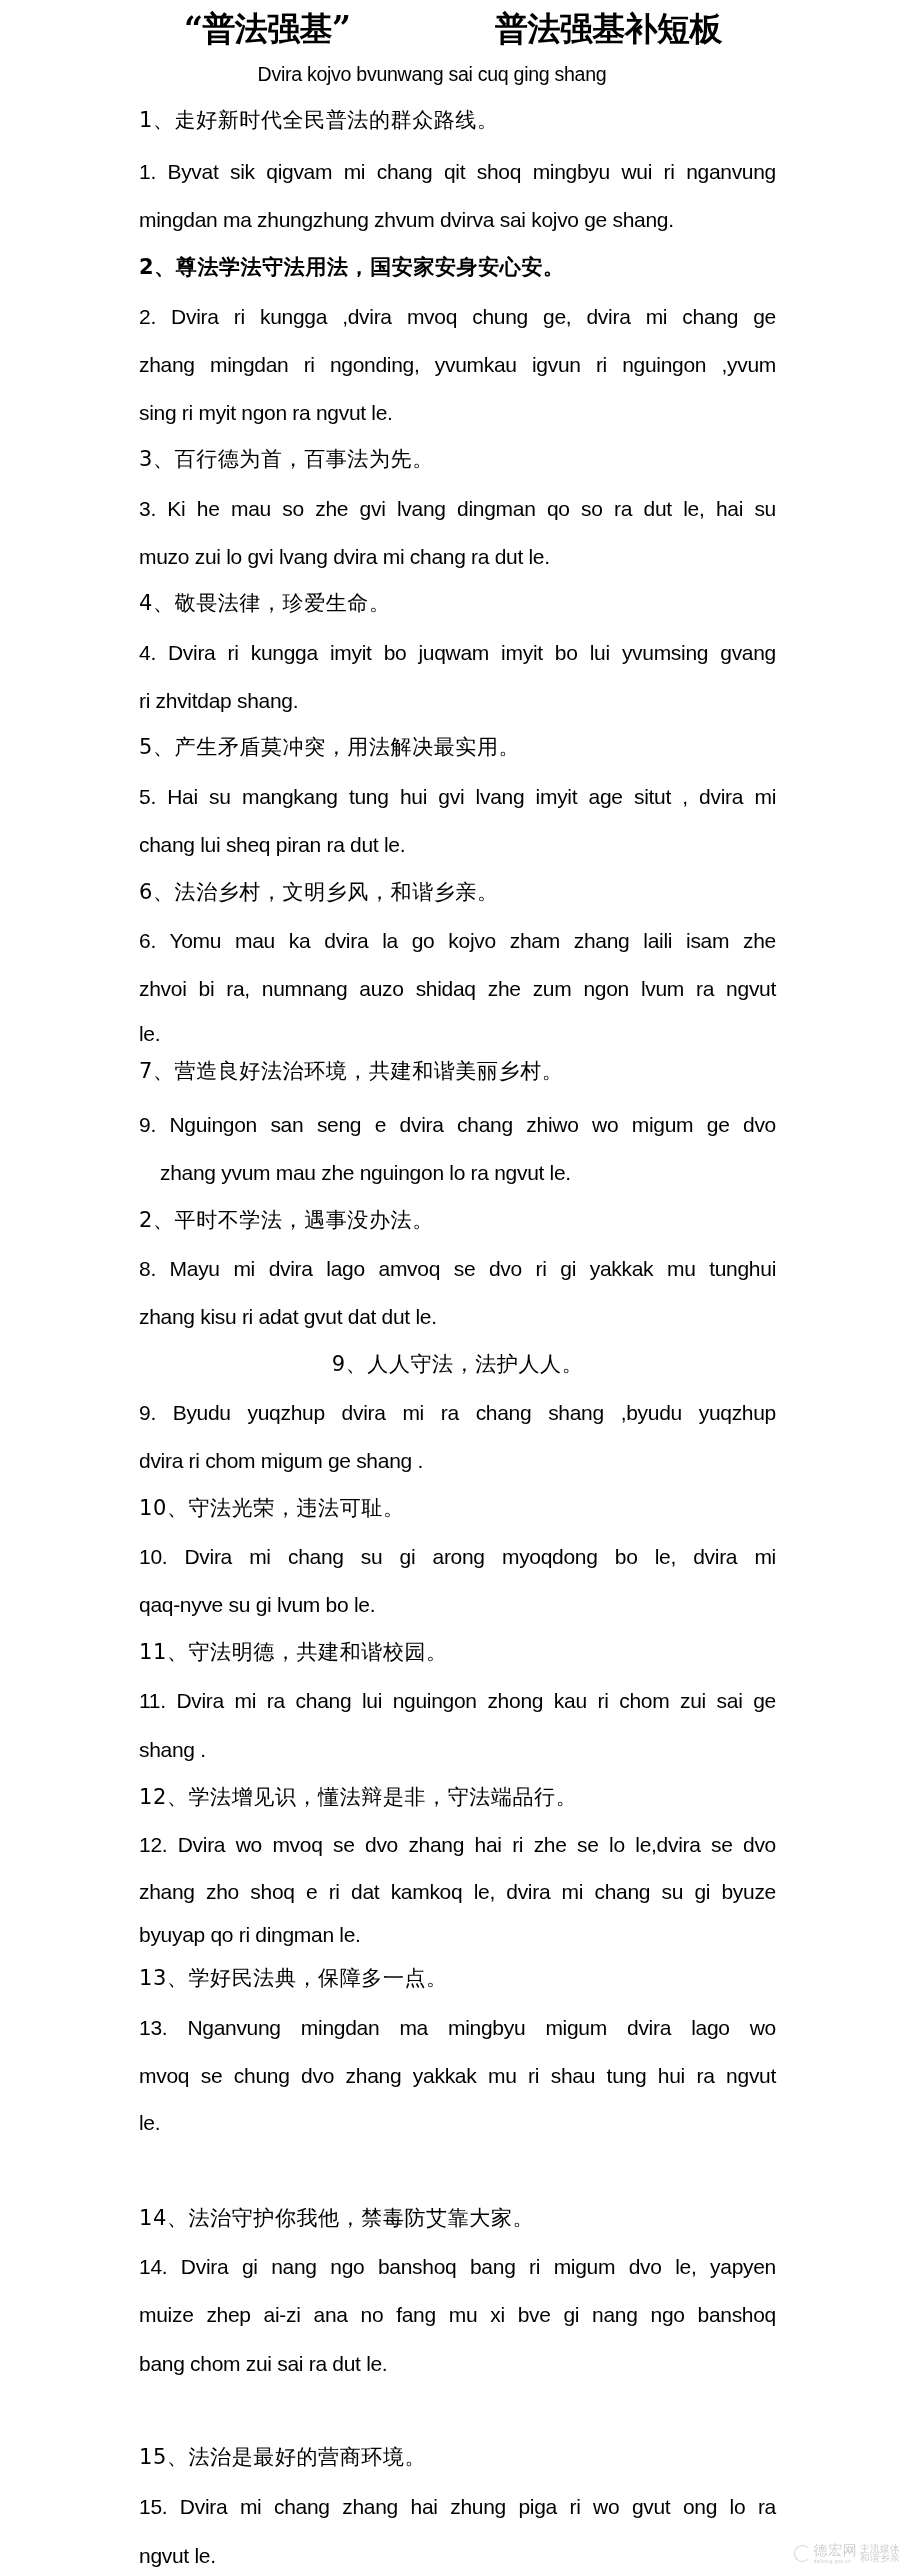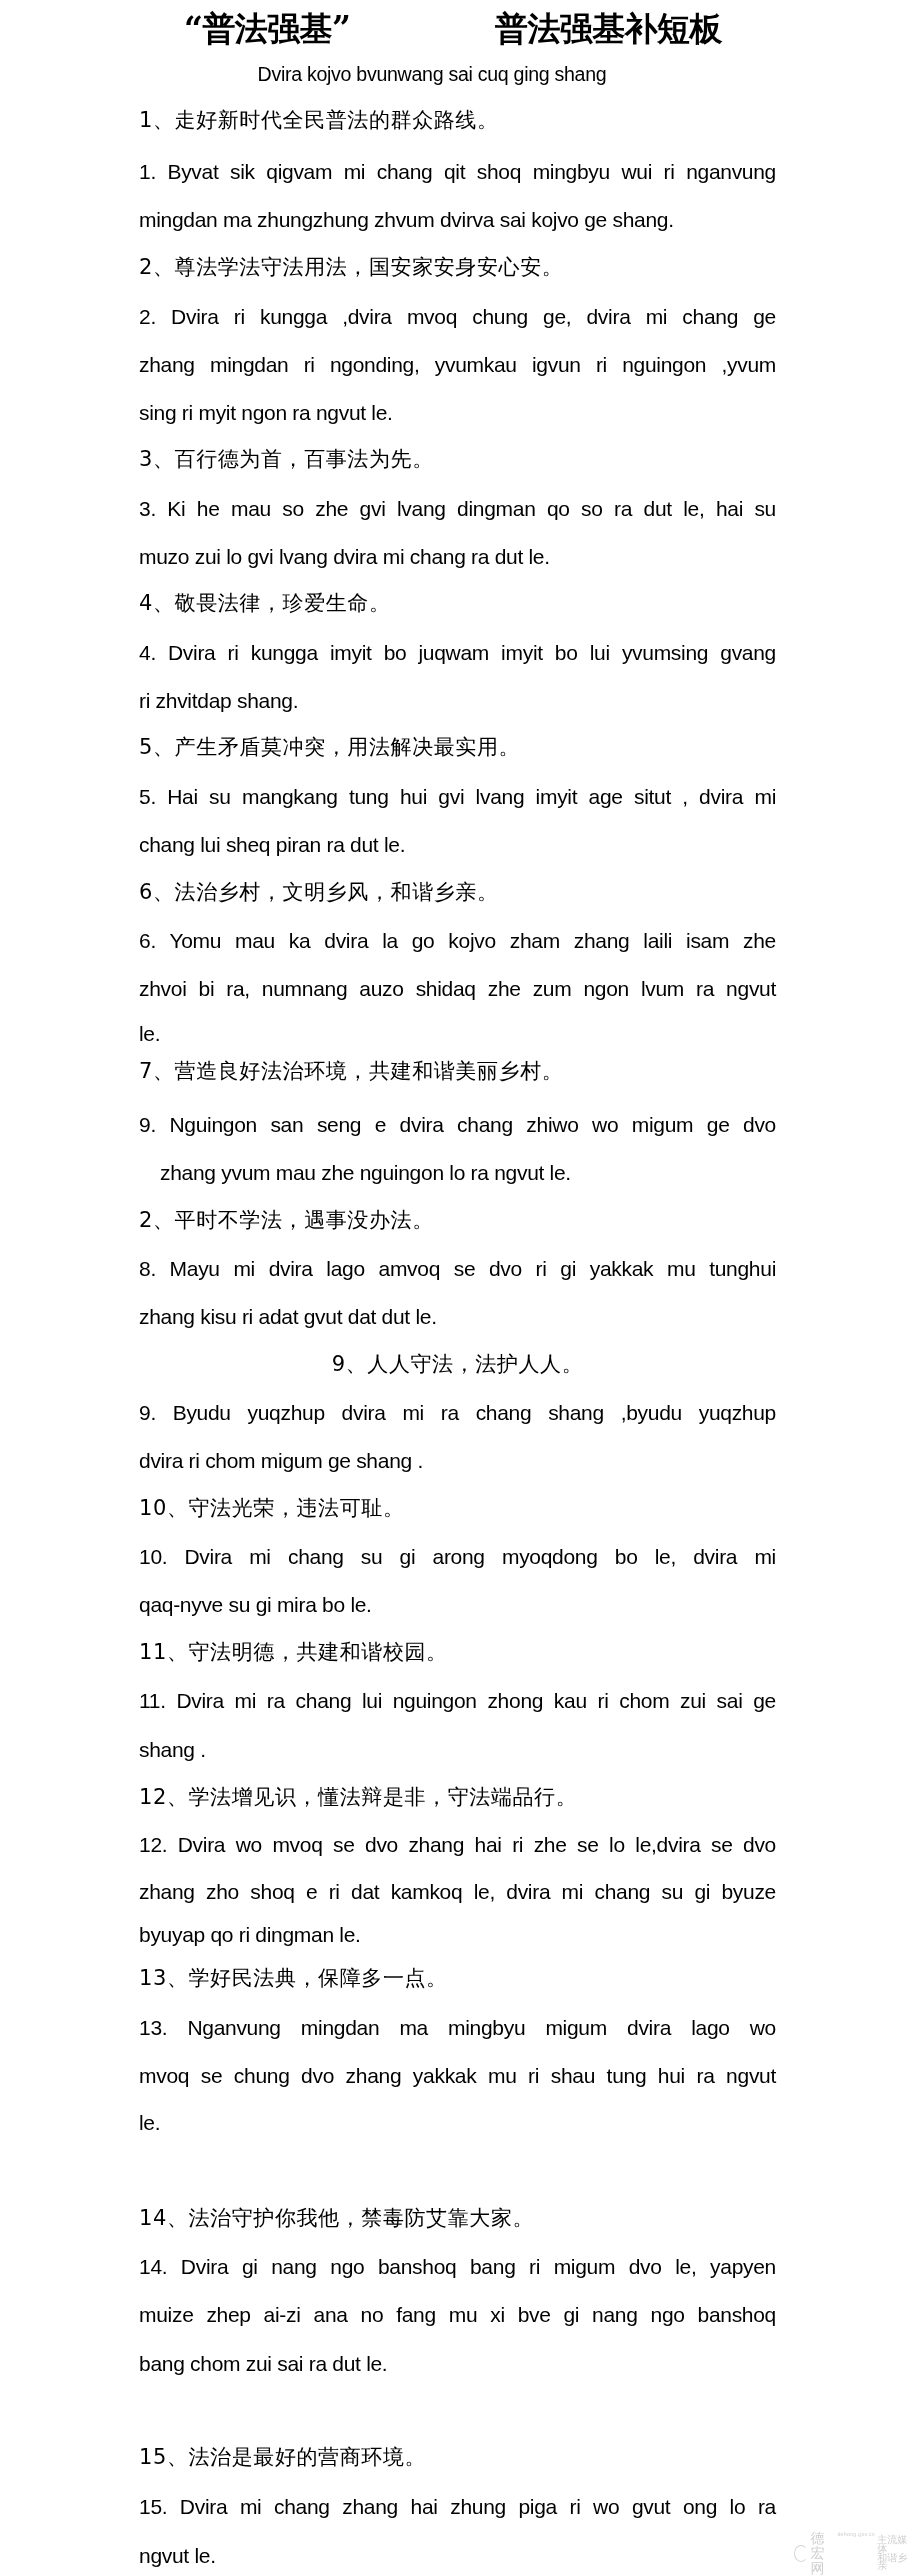--- a/index.html
+++ b/index.html
@@ -77,20 +77,21 @@
     .wm-logo {
       width: 17.3px;
       height: 17.3px;
       border: 1.7px solid #d0d0d0;
       border-radius: 50%;
       border-right-color: transparent;
       box-sizing: border-box;
     }
     .wm-main {
       display: flex;
+      flex-direction: column;
       align-items: flex-start;
     }
     .wm-name {
       font-family: "DejaVu Sans", sans-serif;
       font-size: 14px;
       line-height: 15px;
       letter-spacing: 0.6px;
     }
     .wm-url {
       font-size: 5.2px;
@@ -111,21 +112,21 @@
 
 <div>
   <div class="title title-left">“普法强基”</div>
   <div class="title title-right">普法强基补短板</div>
   <div class="subtitle">Dvira kojvo bvunwang sai cuq ging shang</div>
 
   <div id="lines">
       <div class="line zh" style="top: 106px;">1、走好新时代全民普法的群众路线。</div>
       <div class="line en justify" style="top: 157px;">1.  Byvat sik qigvam mi chang qit shoq mingbyu wui ri nganvung</div>
       <div class="line en" style="top: 205px;">mingdan ma zhungzhung zhvum dvirva sai kojvo ge shang.</div>
-      <div class="line zh" style="top: 253px;">2、尊法学法守法用法，国安家安身安心安。</div>
+      <div class="line zh" style="top: 253px; font-weight: bold;">2、尊法学法守法用法，国安家安身安心安。</div>
       <div class="line en justify" style="top: 302px;">2.  Dvira ri kungga ,dvira mvoq chung ge, dvira mi chang ge</div>
       <div class="line en justify" style="top: 350px;">zhang mingdan ri ngonding, yvumkau igvun ri nguingon ,yvum</div>
       <div class="line en" style="top: 398px;">sing ri myit ngon ra ngvut le.</div>
       <div class="line zh" style="top: 445px;">3、百行德为首，百事法为先。</div>
       <div class="line en justify" style="top: 494px;">3.  Ki he mau so zhe gvi lvang dingman qo so ra dut le, hai su</div>
       <div class="line en" style="top: 542px;">muzo zui lo gvi lvang dvira mi chang ra dut le.</div>
       <div class="line zh" style="top: 589px;">4、敬畏法律，珍爱生命。</div>
       <div class="line en justify" style="top: 638px;">4.  Dvira ri kungga imyit bo juqwam imyit bo lui yvumsing gvang</div>
       <div class="line en" style="top: 686px;">ri zhvitdap shang.</div>
       <div class="line zh" style="top: 733px;">5、产生矛盾莫冲突，用法解决最实用。</div>
@@ -139,21 +140,21 @@
       <div class="line en justify" style="top: 1110px;">9.  Nguingon san seng e dvira chang zhiwo wo migum ge dvo</div>
       <div class="line en" style="top: 1158px; margin-left: 21px;">zhang yvum mau zhe nguingon lo ra ngvut le.</div>
       <div class="line zh" style="top: 1206px;">2、平时不学法，遇事没办法。</div>
       <div class="line en justify" style="top: 1254px;">8.  Mayu mi dvira lago amvoq se dvo ri gi yakkak mu tunghui</div>
       <div class="line en" style="top: 1302px;">zhang kisu ri adat gvut dat dut le.</div>
       <div class="line zh" style="top: 1350px; text-align: center;">9、人人守法，法护人人。</div>
       <div class="line en justify" style="top: 1398px;">9.  Byudu yuqzhup dvira mi ra chang shang ,byudu yuqzhup</div>
       <div class="line en" style="top: 1446px;">dvira ri chom migum ge shang .</div>
       <div class="line zh" style="top: 1494px;">10、守法光荣，违法可耻。</div>
       <div class="line en justify" style="top: 1542px;">10. Dvira mi chang su gi arong myoqdong bo le, dvira mi</div>
-      <div class="line en" style="top: 1590px;">qaq-nyve su gi mira bo le.</div>
+      <div class="line en" style="top: 1590px;">qaq-nyve su gi lvum bo le.</div>
       <div class="line zh" style="top: 1638px;">11、守法明德，共建和谐校园。</div>
       <div class="line en justify" style="top: 1686px;">11.  Dvira mi ra chang lui nguingon zhong kau ri chom zui sai ge</div>
       <div class="line en" style="top: 1735px;">shang .</div>
       <div class="line zh" style="top: 1783px;">12、学法增见识，懂法辩是非，守法端品行。</div>
       <div class="line en justify" style="top: 1830px;">12.  Dvira wo mvoq se dvo zhang hai ri zhe se lo le,dvira se dvo</div>
       <div class="line en justify" style="top: 1877px;">zhang zho shoq e ri dat kamkoq le, dvira mi chang su gi byuze</div>
       <div class="line en" style="top: 1920px;">byuyap qo ri dingman le.</div>
       <div class="line zh" style="top: 1964px;">13、学好民法典，保障多一点。</div>
       <div class="line en justify" style="top: 2013px;">13. Nganvung mingdan ma mingbyu migum dvira lago wo</div>
       <div class="line en justify" style="top: 2061px;">mvoq se chung dvo zhang yakkak mu ri shau tung hui ra ngvut</div>

